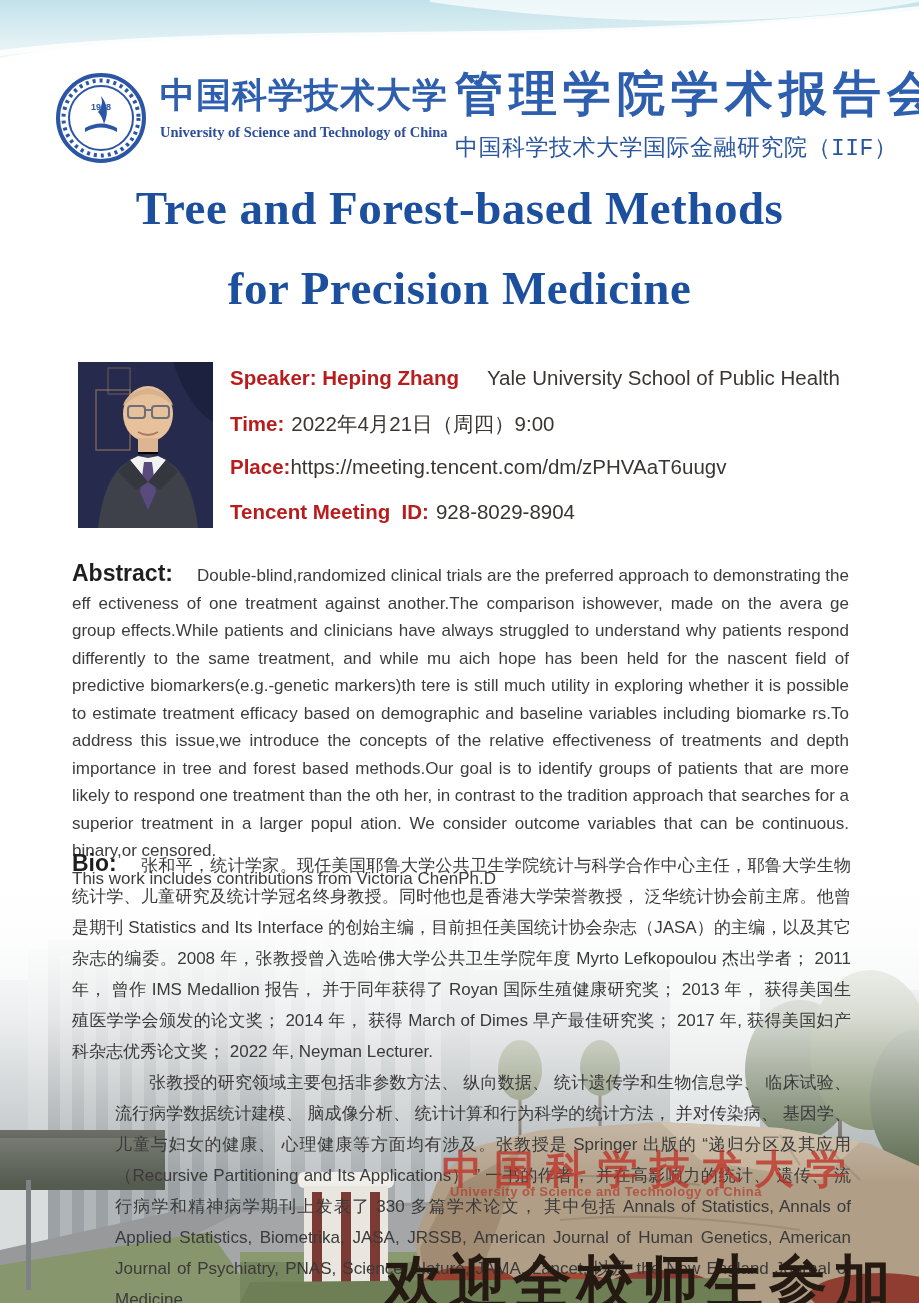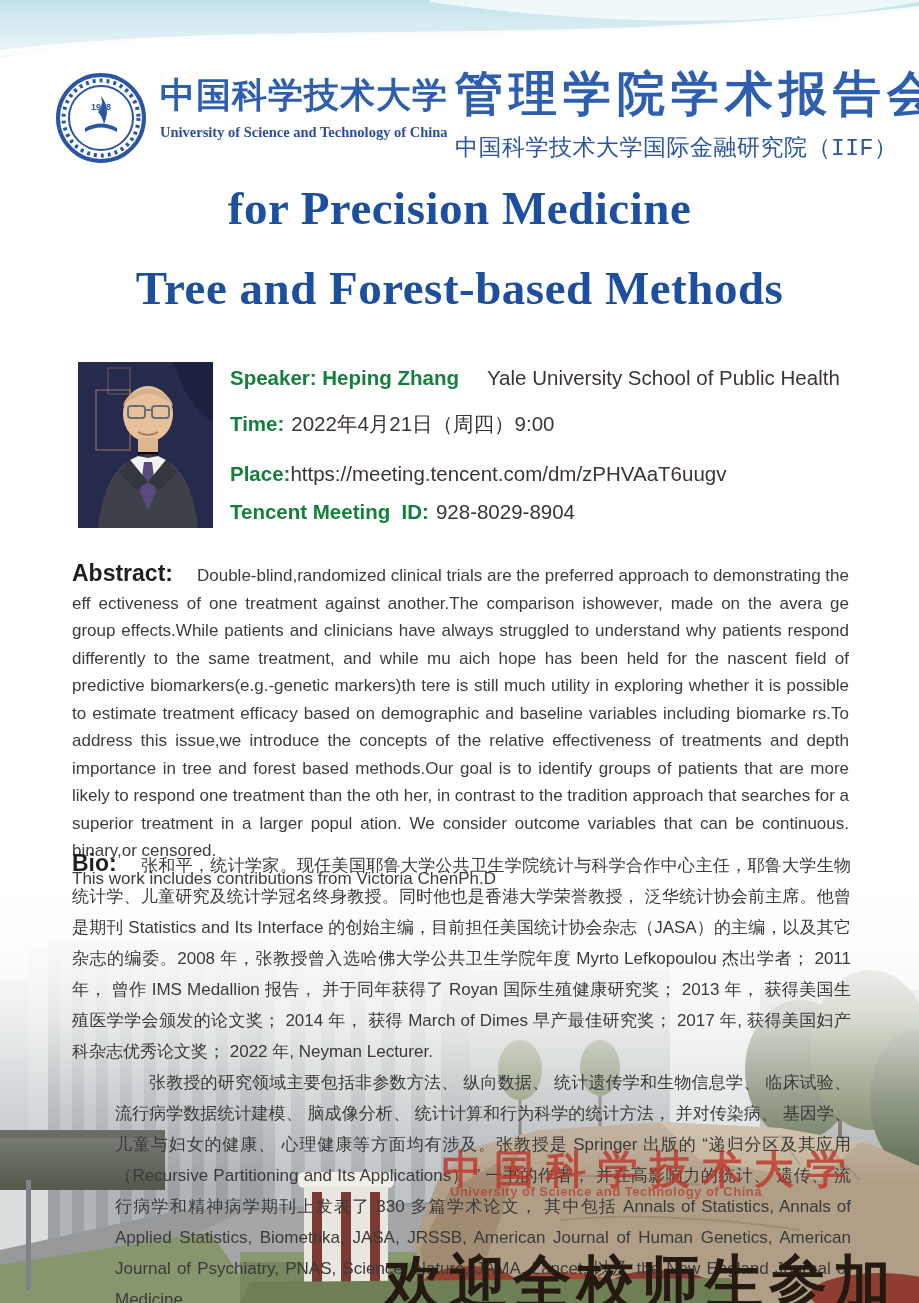--- a/index.html
+++ b/index.html
@@ -23,22 +23,22 @@
           font-family:Liberation Mono, monospace;white-space:nowrap;letter-spacing:.5px;}
   
   .poster-title{position:absolute;top:168px;left:0;width:919px;text-align:center;z-index:2;
           font-family:"Liberation Serif",serif;font-weight:700;color:#1d4f9f;
           font-size:47px;line-height:80px;letter-spacing:.5px;}
   
   .speaker{position:absolute;top:360px;left:78px;width:780px;height:170px;z-index:2;}
   .photo{position:absolute;left:0;top:2px;width:135px;height:166px;overflow:hidden;background:#262a4d;}
   .info{position:absolute;left:152px;top:0;width:628px;font-size:20.5px;color:#3a3433;}
   .info .row{position:absolute;left:0;white-space:nowrap;}
-  .row1{top:6px;} .row2{top:50px;} .row3{top:102px;text-align:center;} .row4{top:140px;}
-  .blab{font-weight:700;color:#15803d;white-space:pre-wrap;}
+  .row1{top:6px;} .row2{top:50px;} .row3{top:95px;text-align:center;} .row4{top:140px;}
+  .blab{font-weight:700;color:#b91c1c;white-space:pre-wrap;}
   .aff{margin-left:28px;}
   .val{margin-left:7px;}
   
   .abstract{position:absolute;top:560px;left:72px;width:777px;z-index:2;
             font-size:17px;line-height:27.5px;text-align:justify;color:#3c3c3c;}
   .bighead{font-size:23px;font-weight:700;color:#1f1f1f;margin-right:24px;}
   .abs-note{text-align:left;margin-top:1px;}
   
   .bio{position:absolute;top:848px;left:72px;width:779px;z-index:2;
        font-size:17px;line-height:31px;text-align:justify;color:#3a3a3a;}
@@ -88,22 +88,22 @@
         <path d="M46,24 Q56,36 49,52 Q47,44 43,40 Q49,34 46,24 Z" fill="#2b55a5"></path>
       </svg>
     </div>
     <div class="uni-cn">中国科学技术大学</div>
     <div class="uni-en">University of Science and Technology of China</div>
     <div class="event-title">管理学院学术报告会</div>
     <div class="event-sub">中国科学技术大学国际金融研究院（IIF）</div>
   </div>
 
   <div class="poster-title">
+    <div>Tree and Forest-based Methods</div>
     <div>for Precision Medicine</div>
-    <div>Tree and Forest-based Methods</div>
   </div>
 
   <div class="speaker">
     <div class="photo">
       <svg width="135" height="166" viewBox="0 0 135 166">
         <rect width="135" height="166" fill="#262a4d"></rect>
         <path d="M95,0 L135,0 L135,60 Q110,45 95,0 Z" fill="#1d2140"></path>
         <rect x="18" y="28" width="34" height="60" fill="none" stroke="rgba(214,160,120,.45)" stroke-width="1.5"></rect>
         <rect x="30" y="6" width="22" height="26" fill="none" stroke="rgba(214,160,120,.35)" stroke-width="1.2"></rect>
         <ellipse cx="70" cy="52" rx="25" ry="28" fill="#e6c19b"></ellipse>

